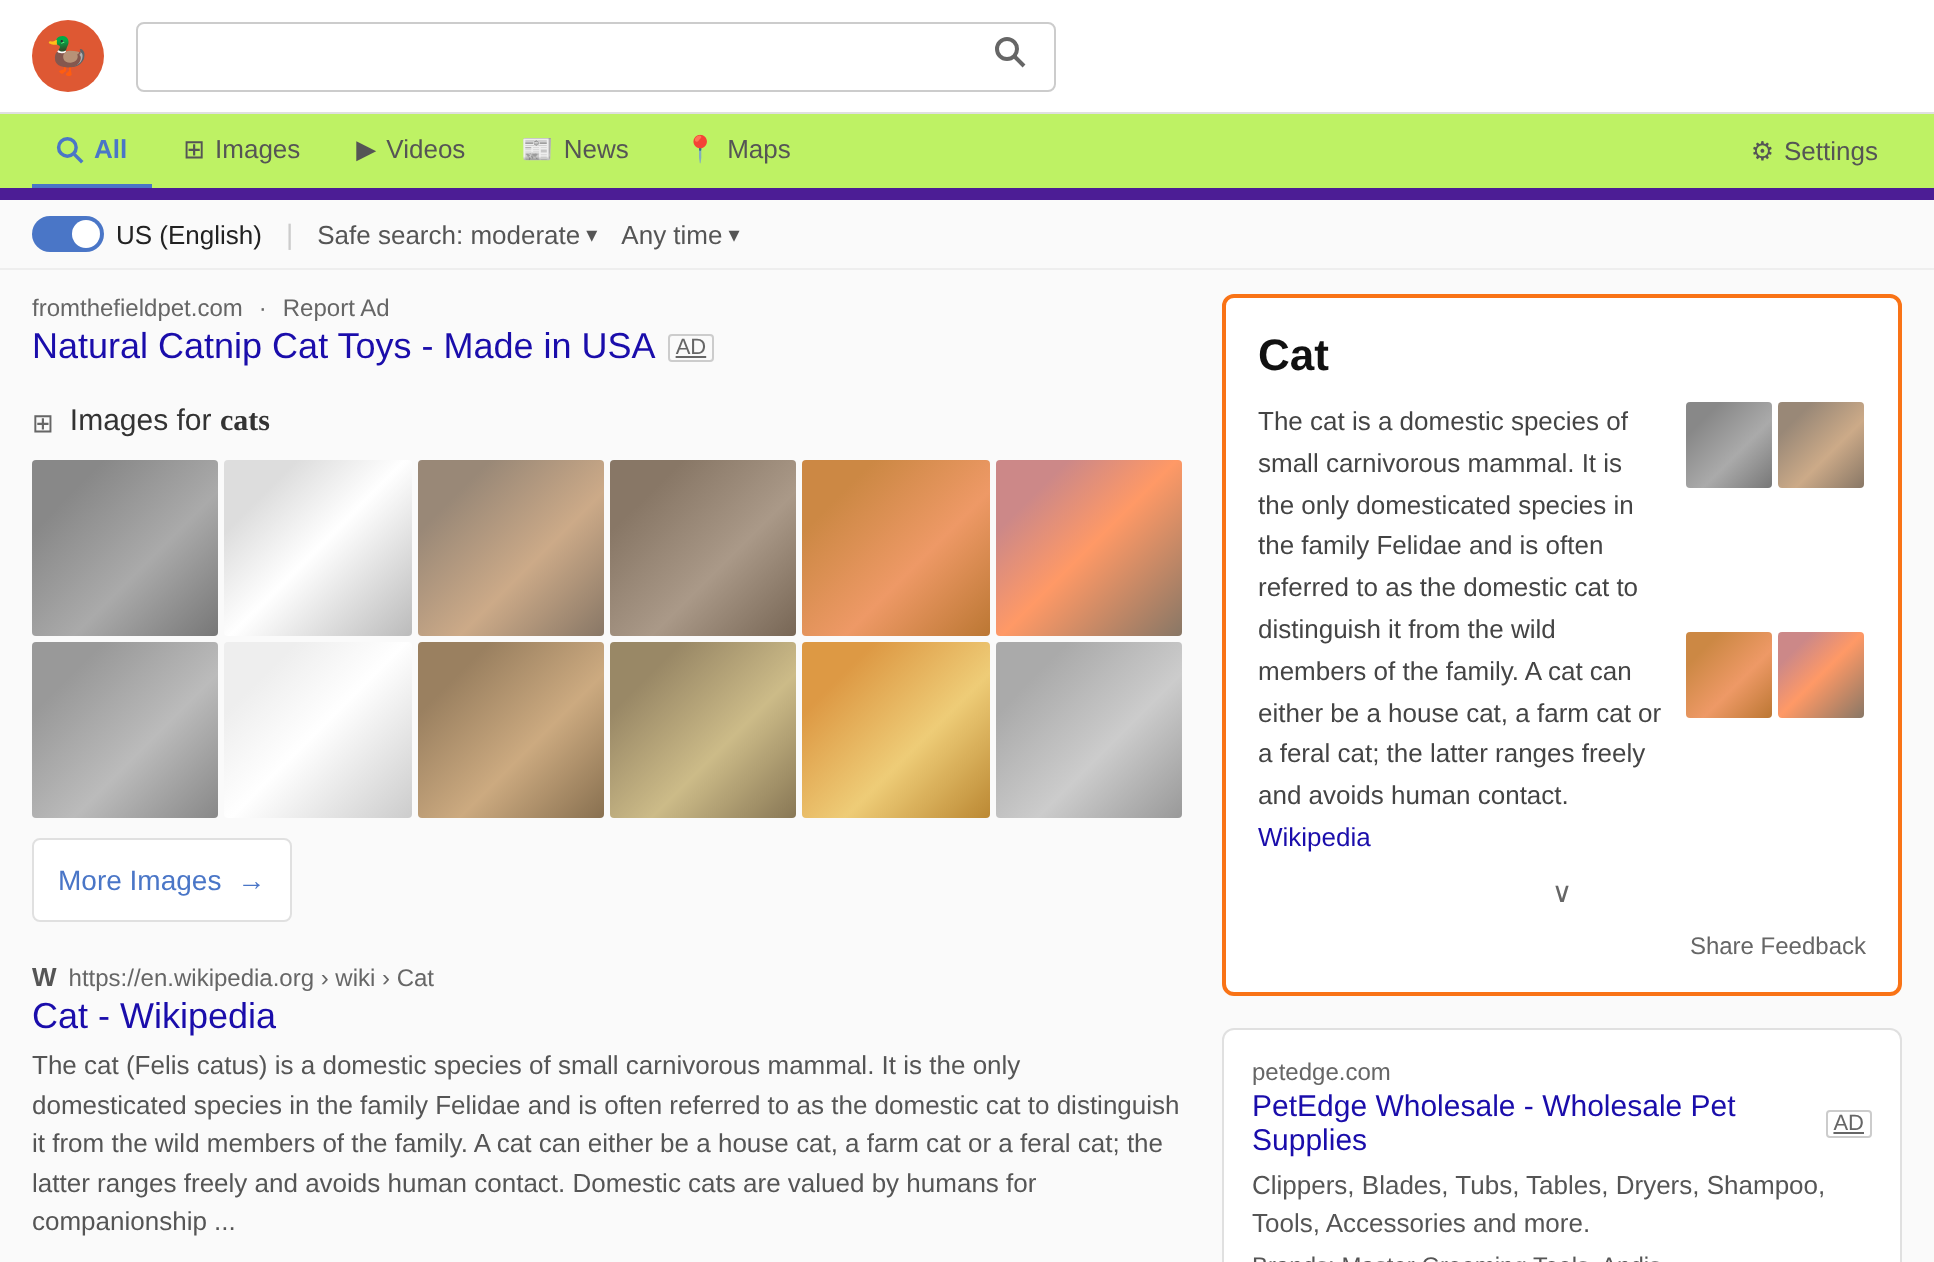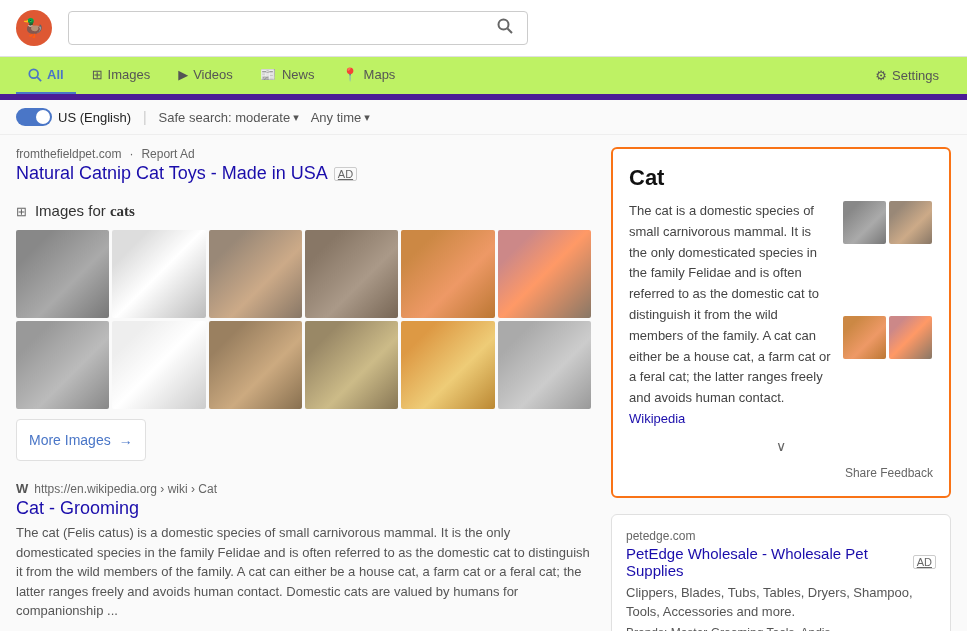--- a/index.html
+++ b/index.html
@@ -457,21 +457,21 @@
         <span>→</span>
       </button>
     </div>
 
     <div class="wiki-result">
       <div class="wiki-source">
         <span class="wiki-w">W</span>
         <span>https://en.wikipedia.org › wiki › Cat</span>
       </div>
       <a class="result-title">
-        <span>Cat - Grooming</span>
+        <span>Cat - Wikipedia</span>
       </a>
       <p class="result-snippet">The cat (Felis catus) is a domestic species of small carnivorous mammal. It is the only domesticated species in the family Felidae and is often referred to as the domestic cat to distinguish it from the wild members of the family. A cat can either be a house cat, a farm cat or a feral cat; the latter ranges freely and avoids human contact. Domestic cats are valued by humans for companionship ...</p>
     </div>
 
   </div>
 
   <div class="right-column">
 
     <div class="knowledge-panel">
       <div class="panel-title">Cat</div>

